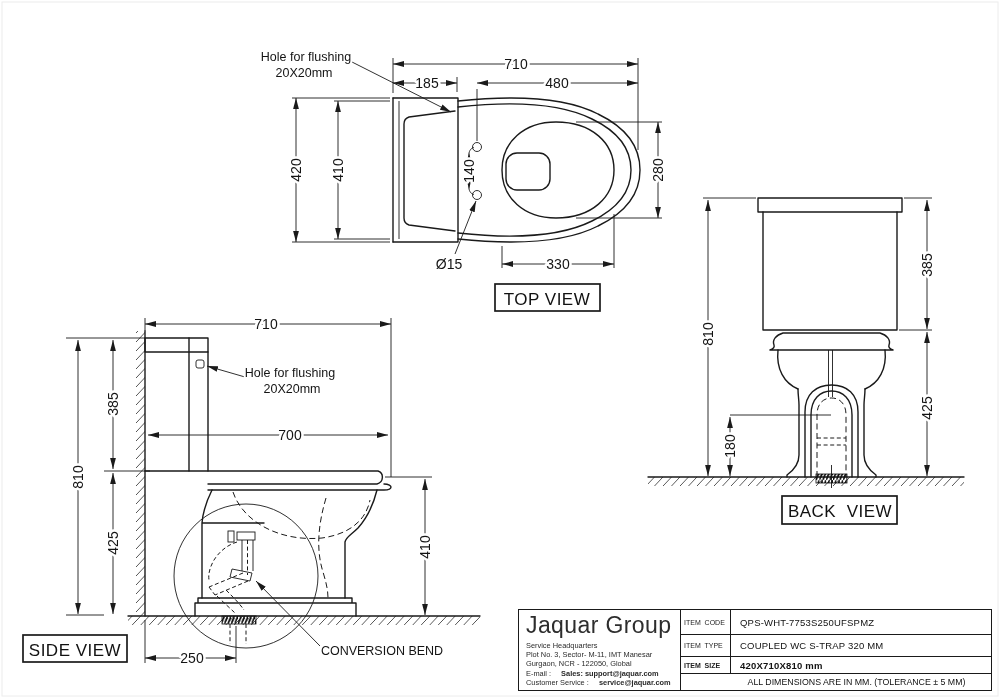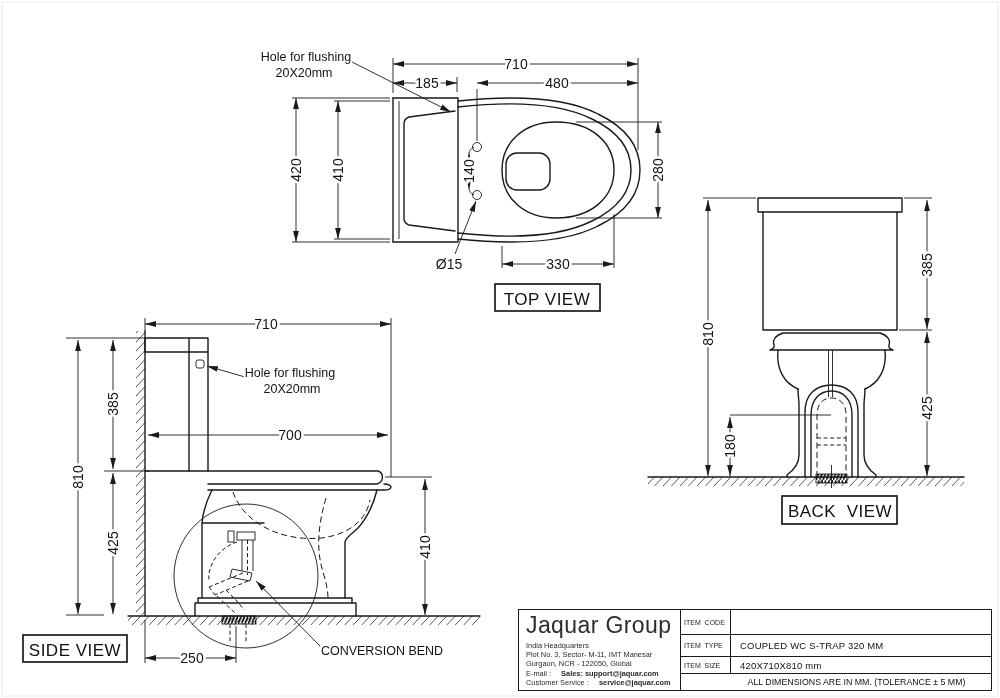--- a/index.html
+++ b/index.html
@@ -21,21 +21,21 @@
   .tb{position:absolute;left:518px;top:609px;width:474px;height:82px;box-sizing:border-box;
       border:1.5px solid #1a1a1a;background:#fff;display:flex;color:#222;}
   .tb-logo{width:82px;flex:none;border-right:1.3px solid #1a1a1a;display:flex;
            align-items:center;justify-content:center;}
   .tb-co{width:162px;flex:none;border-right:1.3px solid #1a1a1a;padding:2px 0 0 7px;box-sizing:border-box;}
   .tb-name{font-size:23px;color:#2d2d2d;letter-spacing:.4px;margin:0 0 2px;}
   .tb-addr{font-size:7.4px;line-height:9.2px;color:#2a2a2a;}
   .tb-addr b{font-weight:bold;padding-left:8px;}
   .tb-table{flex:1;display:flex;flex-direction:column;}
   .tb-row{display:flex;border-bottom:1.2px solid #1a1a1a;box-sizing:border-box;}
-  .tb-row.r1{height:25px;} .tb-row.r2{height:22px;} .tb-row.r3{height:17px;}
+  .tb-row.r1{height:25px;} .tb-row.r2{height:22px;} .tb-row.r3{height:17px;font-weight:bold;}
   .tb-lab{width:46px;flex:none;border-right:1.2px solid #1a1a1a;font-size:7px;
           display:flex;align-items:center;padding-left:3px;white-space:pre;color:#222;}
   .tb-val{flex:1;font-size:9.5px;letter-spacing:.2px;display:flex;align-items:center;padding-left:9px;color:#111;}
   .tb-note{flex:1;font-size:8.8px;display:flex;align-items:center;justify-content:center;color:#111;}
 </style>
 </head>
 <body>
 
 <div id="sheet">
 <svg width="1000" height="698" viewBox="0 0 1000 698">
@@ -241,30 +241,31 @@
       <rect class="vbox" x="782" y="496" width="115" height="28"></rect>
       <text class="vlabel" x="840" y="511">BACK  VIEW</text>
     </g>
   </g>
 </svg>
 
   <div class="tb">
     <div class="tb-co">
       <div class="tb-name">Jaquar Group</div>
       <div class="tb-addr">
-        <div>India Headquarters</div>
+        <div>Service Headquarters</div>
         <div>Plot No. 3, Sector- M-11, IMT Manesar</div>
         <div>Gurgaon, NCR - 122050, Global</div>
         <div><span>E-mail : </span><b>Sales: support@jaquar.com</b></div>
         <div><span>Customer Service : </span><b>service@jaquar.com</b></div>
       </div>
     </div>
     <div class="tb-table">
       <div class="tb-row r1">
         <div class="tb-lab">ITEM  CODE</div>
+        <div class="tb-val">QPS-WHT-7753S250UFSPMZ</div>
       </div>
       <div class="tb-row r2">
         <div class="tb-lab">ITEM  TYPE</div>
         <div class="tb-val">COUPLED WC S-TRAP 320 MM</div>
       </div>
       <div class="tb-row r3">
         <div class="tb-lab">ITEM  SIZE</div>
         <div class="tb-val">420X710X810 mm</div>
       </div>
       <div class="tb-row" style="border-bottom:none;flex:1;margin-left:41px;">

